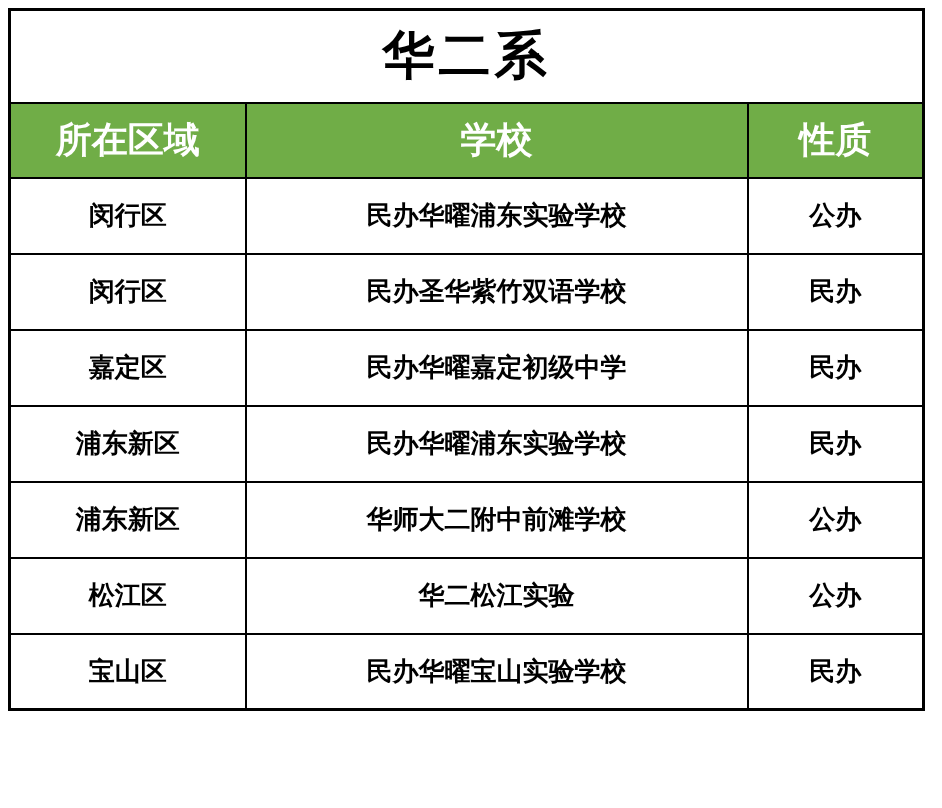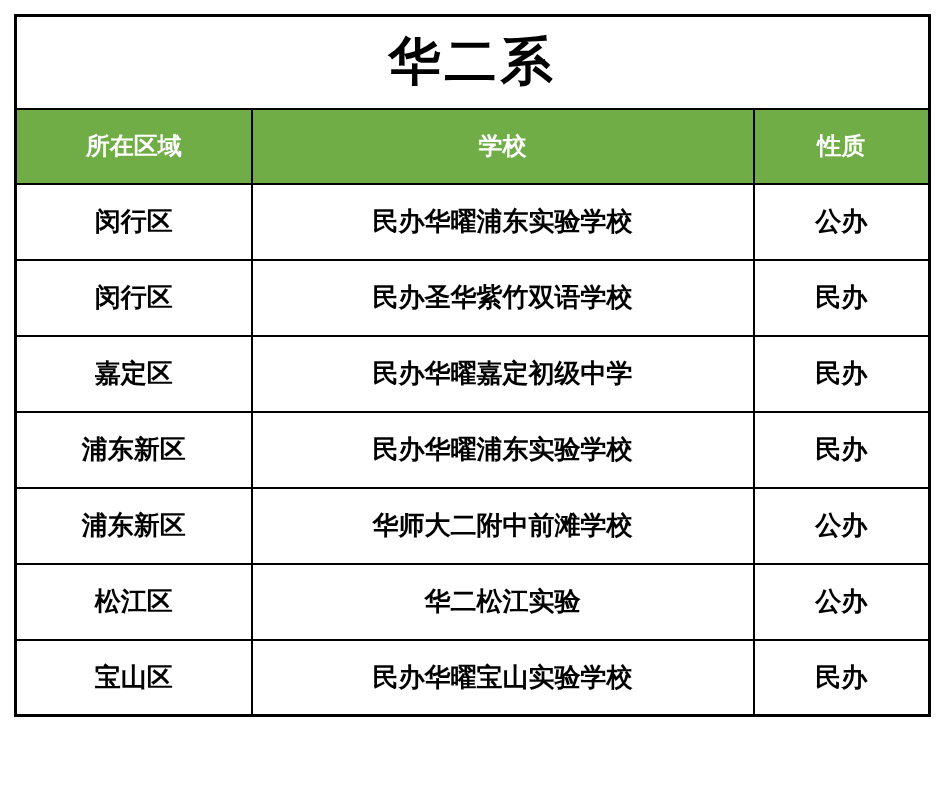--- a/index.html
+++ b/index.html
@@ -7,21 +7,21 @@
     margin: 0;
     padding: 0;
     width: 942px;
     height: 808px;
     background: #ffffff;
     font-family: "Liberation Sans", "DejaVu Sans", sans-serif;
   }
   .page {
     width: 942px;
     height: 808px;
-    padding: 14px;
+    padding: 8px;
   }
   table.school-table {
     border-collapse: collapse;
     table-layout: fixed;
     width: 914px;
     border: 3px solid #000000;
   }
   table.school-table td, table.school-table th {
     border: 2px solid #000000;
     text-align: center;
@@ -38,21 +38,21 @@
     font-size: 52px;
     font-weight: 700;
     color: #000000;
     letter-spacing: 4px;
     background: #ffffff;
   }
   tr.header-row th {
     height: 75px;
     background: #70AD47;
     color: #ffffff;
-    font-size: 24px;
+    font-size: 36px;
     font-weight: 700;
     margin-top: 12px;
   }
   tr.data-row td {
     height: 76px;
     background: #ffffff;
     color: #000000;
     font-size: 26px;
     font-weight: 700;
   }

